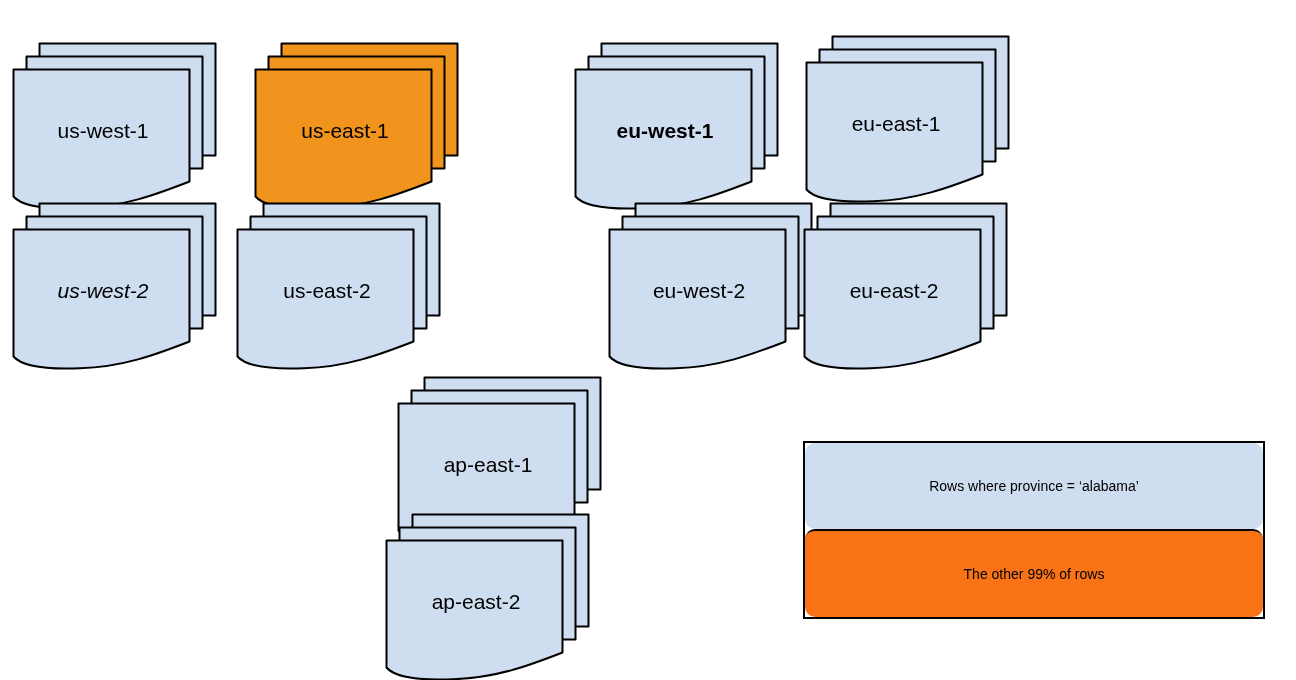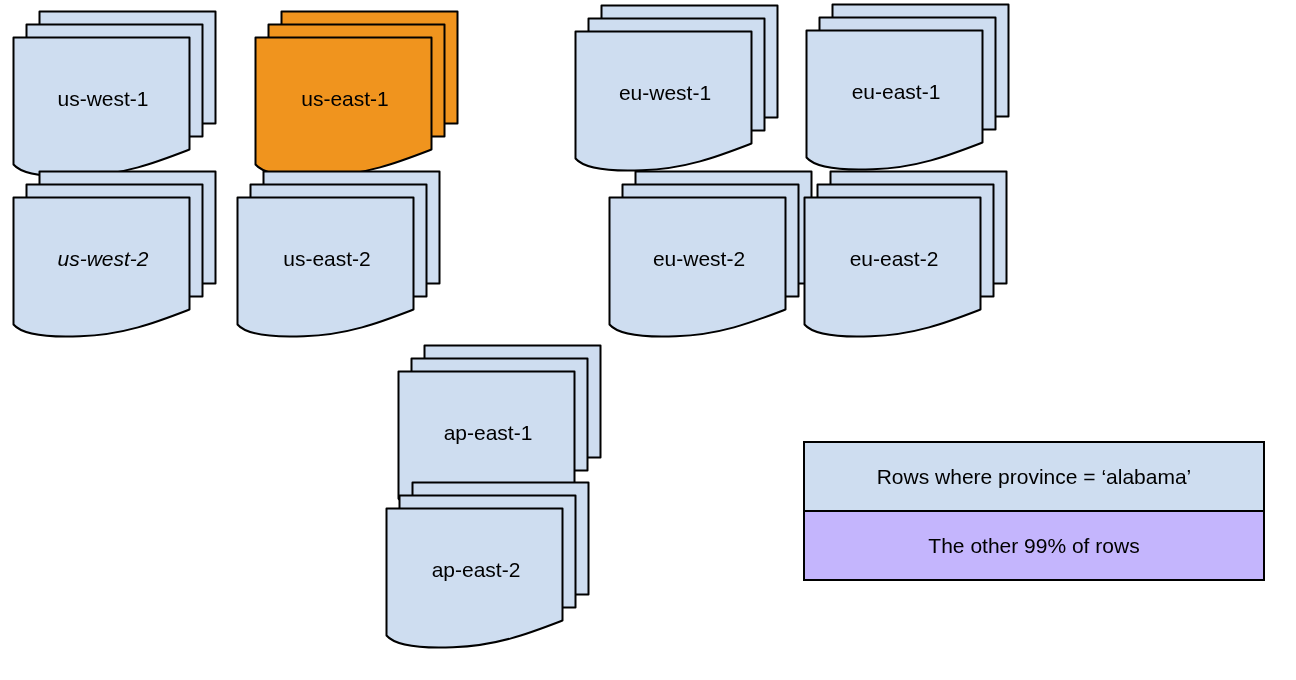--- a/index.html
+++ b/index.html
@@ -4,43 +4,44 @@
 <style>
   html, body { margin: 0; padding: 0; }
   .canvas {
     position: relative;
     width: 1296px;
     height: 680px;
     background: #ffffff;
     overflow: hidden;
     font-family: "Liberation Sans", sans-serif;
   }
-  .stack { position: absolute; width: 206px; height: 170px; }
+  .stack { position: absolute; width: 206px; height: 170px; margin-top: 32px; }
   .stack svg { display: block; }
   .stack-label {
     font-family: "Liberation Sans", sans-serif;
     font-size: 21px;
     fill: #000000;
     text-anchor: middle;
   }
   .legend {
     position: absolute;
     left: 803px;
     top: 441px;
     width: 458px;
     border: 2px solid #000000;
     background: #ffffff;
   }
   .legend-row {
-    height: 67px;
+    height: 86px;
     display: flex;
     align-items: center;
     justify-content: center;
-    font-size: 21px;
+    font-size: 14px;
     color: #000000;
+    border-radius: 10px;
   }
   .legend-row + .legend-row { border-top: 2px solid #000000; }
 </style>
 </head>
 <body>
 
 <div class="canvas">
   <div id="stacks">
       <div class="stack" style="left: 12px; top: 10px;">
         <svg width="206" height="170" viewBox="0 0 206 170">
@@ -55,21 +56,21 @@
       <div class="stack" style="left: 254px; top: 10px;">
         <svg width="206" height="170" viewBox="0 0 206 170">
           <g fill="#F0941E" stroke="#000000" stroke-width="2" stroke-linejoin="round">
             <rect x="27.5" y="1.5" width="176" height="112"></rect>
             <rect x="14.5" y="14.5" width="176" height="112"></rect>
             <path d="M1.5 27.5 H177.5 V139.5 C145 152, 112 165, 68 166.2 C36 167.5, 10 164.5, 1.5 154.5 Z"></path>
           </g>
           <text class="stack-label" x="91" y="88" dominant-baseline="central">us-east-1</text>
         </svg>
       </div>
-      <div class="stack" style="left: 574px; top: 4px;">
+      <div class="stack" style="left: 574px; top: 10px; font-weight: bold;">
         <svg width="206" height="170" viewBox="0 0 206 170">
           <g fill="#CEDDF0" stroke="#000000" stroke-width="2" stroke-linejoin="round">
             <rect x="27.5" y="1.5" width="176" height="112"></rect>
             <rect x="14.5" y="14.5" width="176" height="112"></rect>
             <path d="M1.5 27.5 H177.5 V139.5 C145 152, 112 165, 68 166.2 C36 167.5, 10 164.5, 1.5 154.5 Z"></path>
           </g>
           <text class="stack-label" x="91" y="88" dominant-baseline="central">eu-west-1</text>
         </svg>
       </div>
       <div class="stack" style="left: 805px; top: 3px;">
@@ -141,17 +142,17 @@
           </g>
           <text class="stack-label" x="91" y="88" dominant-baseline="central">ap-east-2</text>
         </svg>
       </div>
     </div>
 
   <div class="legend">
     <div class="legend-row" style="background: rgb(206, 221, 240);">
       <span>Rows where province = ‘alabama’</span>
     </div>
-    <div class="legend-row" style="background: #c4b5fd;">
+    <div class="legend-row" style="background: #f97316;">
       <span>The other 99% of rows</span>
     </div>
   </div>
 </div>
 
 </body></html>

